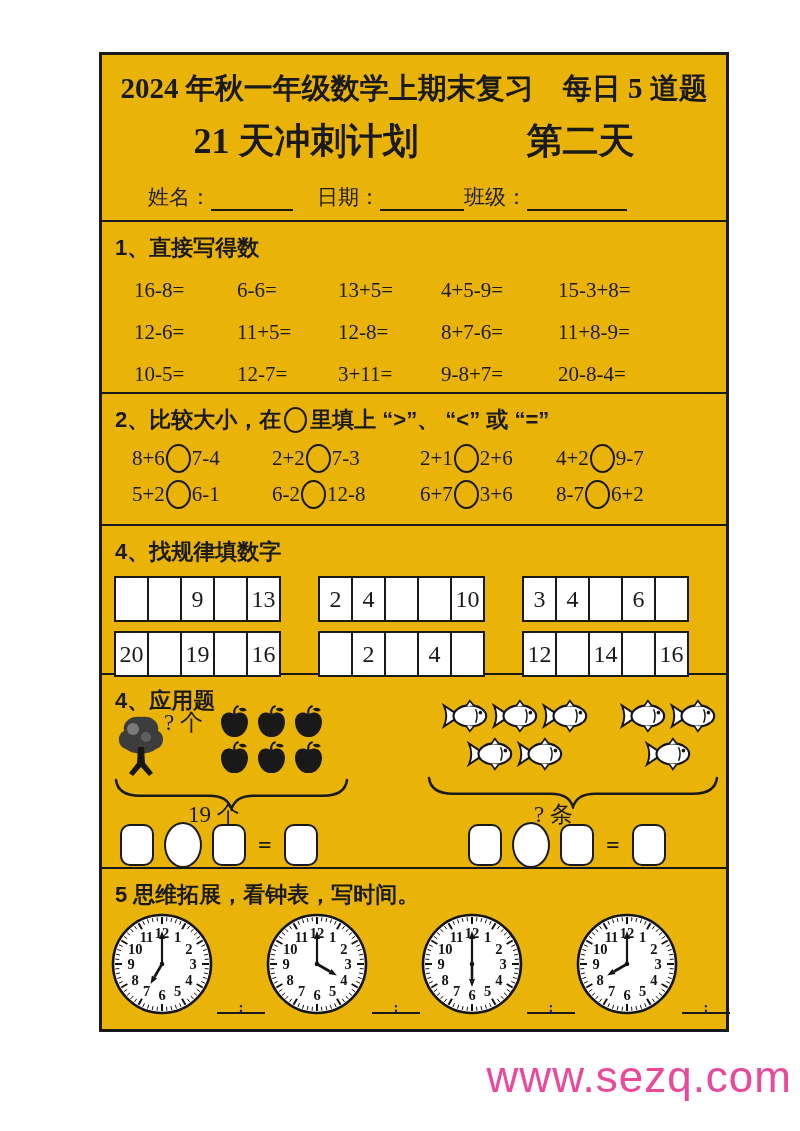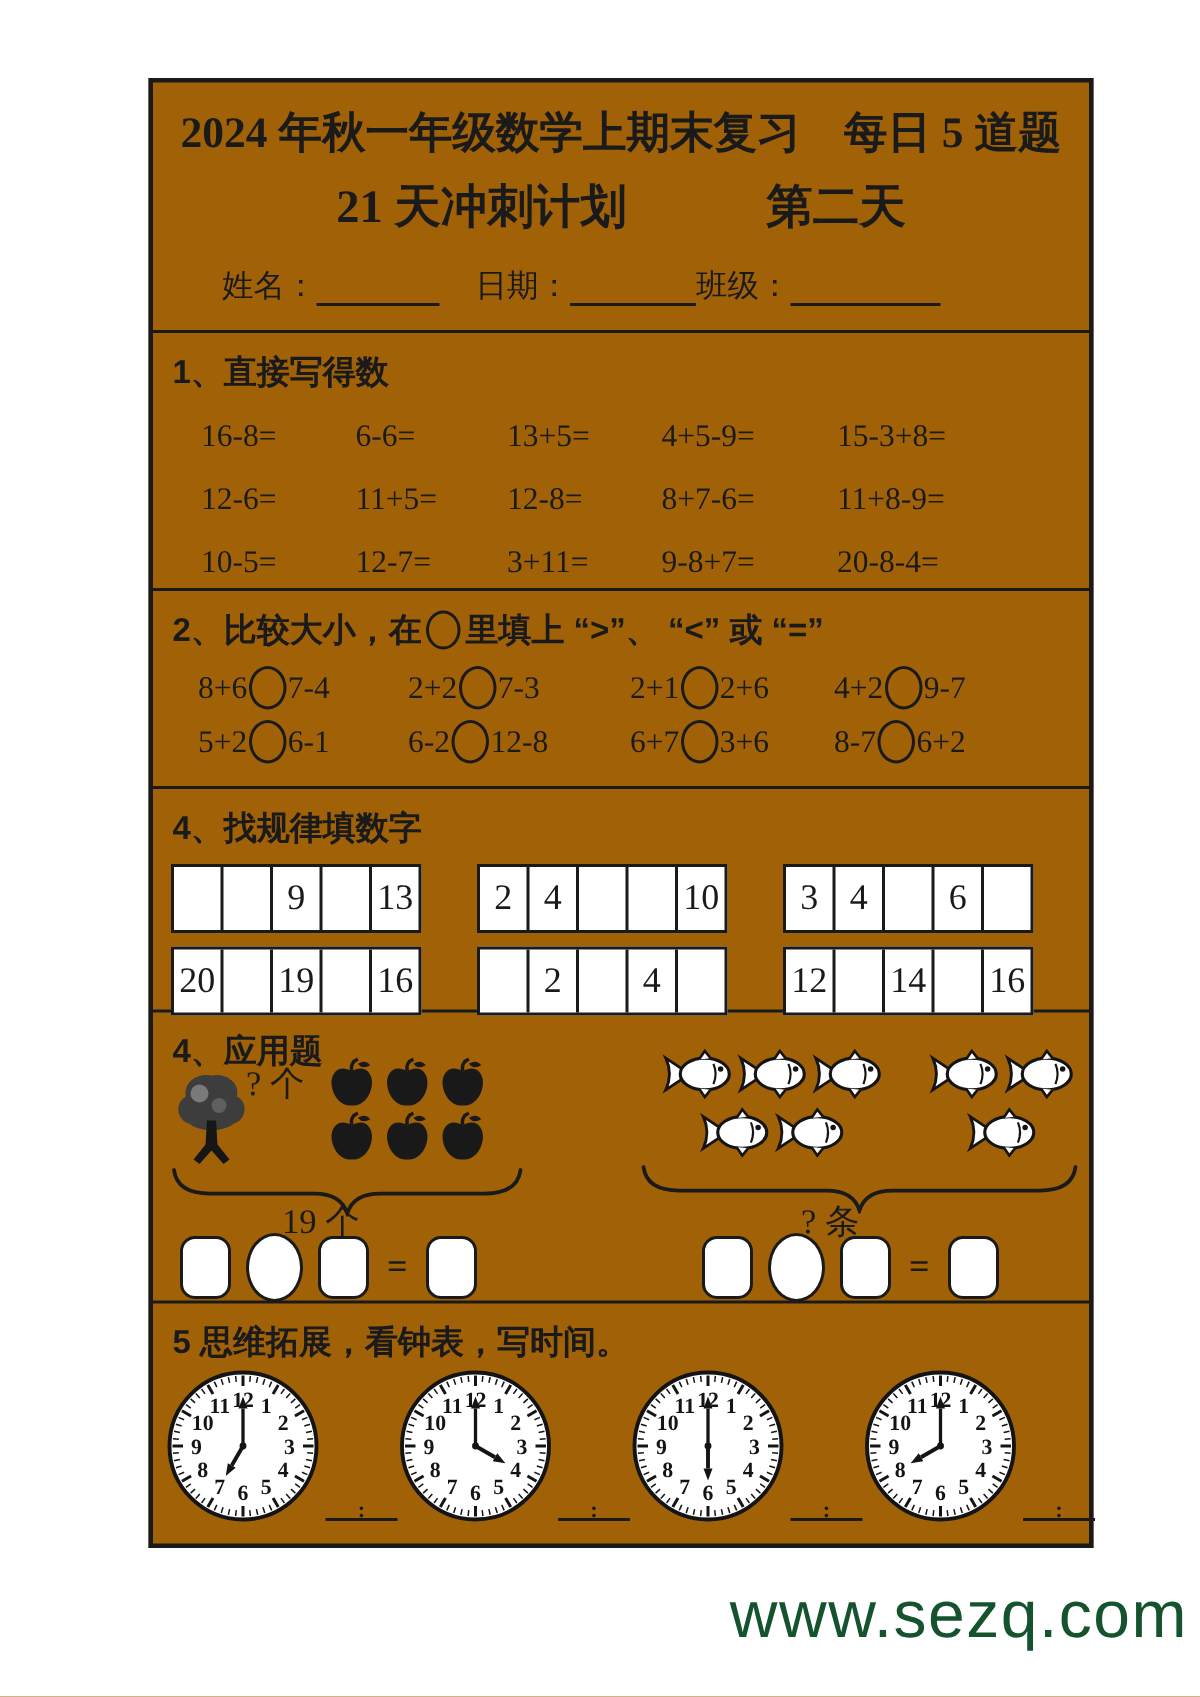--- a/index.html
+++ b/index.html
@@ -2,33 +2,33 @@
 <html><head>
 <meta charset="utf-8">
 <style>
   html,body{margin:0;padding:0;}
   body{
     width:800px;height:1131px;position:relative;background:#ffffff;
     font-family:"Liberation Serif","DejaVu Serif",serif;color:#1a1a1a;overflow:hidden;
   }
   .page{
     position:absolute;left:99px;top:52px;width:630px;height:980px;
-    border:3px solid #1a1a1a;box-sizing:border-box;background:#a16207;
+    border:3px solid #1a1a1a;box-sizing:border-box;background:#eab308;
   }
   .sec{box-sizing:border-box;border-bottom:2.5px solid #1a1a1a;position:relative;}
   #sec-header{height:153px;}
   #sec1{height:172px;}
   #sec2{height:132px;}
   #sec3{height:149px;}
   #sec4{height:194px;}
   #sec5{height:174px;border-bottom:none;}
 
   
   .title1{text-align:center;font-size:29px;font-weight:bold;margin-top:14px;white-space:nowrap;}
-  .title2{text-align:center;font-size:31px;font-weight:bold;margin-top:8px;}
+  .title2{text-align:center;font-size:36px;font-weight:bold;margin-top:8px;}
   .fields{margin:17px 0 0 46px;font-size:21px;display:flex;align-items:flex-end;}
   .field{display:flex;align-items:flex-end;}
   .f-line{display:inline-block;border-bottom:2.2px solid #1a1a1a;height:26px;}
   #name-line{width:82px;margin-right:24px;}
   #class-line{width:100px;margin-right:26px;}
   #date-line{width:84px;}
 
   
   .s-head{font-size:22px;font-weight:bold;font-family:"Liberation Sans","DejaVu Sans",sans-serif;
     padding:11px 0 0 13px;display:flex;align-items:center;}
@@ -76,21 +76,21 @@
 
   
   #clock-row{display:flex;padding-left:8px;margin-top:2px;}
   .clock-cell{width:157px;display:flex;align-items:flex-start;}
   .time-line{width:48px;border-bottom:2.2px solid #1a1a1a;height:14px;position:relative;
     margin-top:86px;margin-left:3px;}
   .time-colon{position:absolute;left:50%;transform:translateX(-50%);bottom:-4px;
     font-size:15px;font-weight:bold;}
 
   .watermark{position:absolute;right:8px;top:1052px;font-family:"Liberation Sans","DejaVu Sans",sans-serif;
-    font-size:44px;color:#14532d;letter-spacing:1px;}
+    font-size:44px;color:#ec4899;letter-spacing:1px;}
 </style>
 </head>
 <body>
 
 <div class="page">
 
   <div class="sec" id="sec-header">
     <div class="title1">2024 年秋一年级数学上期末复习　每日 5 道题</div>
     <div class="title2">21 天冲刺计划　　　第二天</div>
     <div class="fields">

